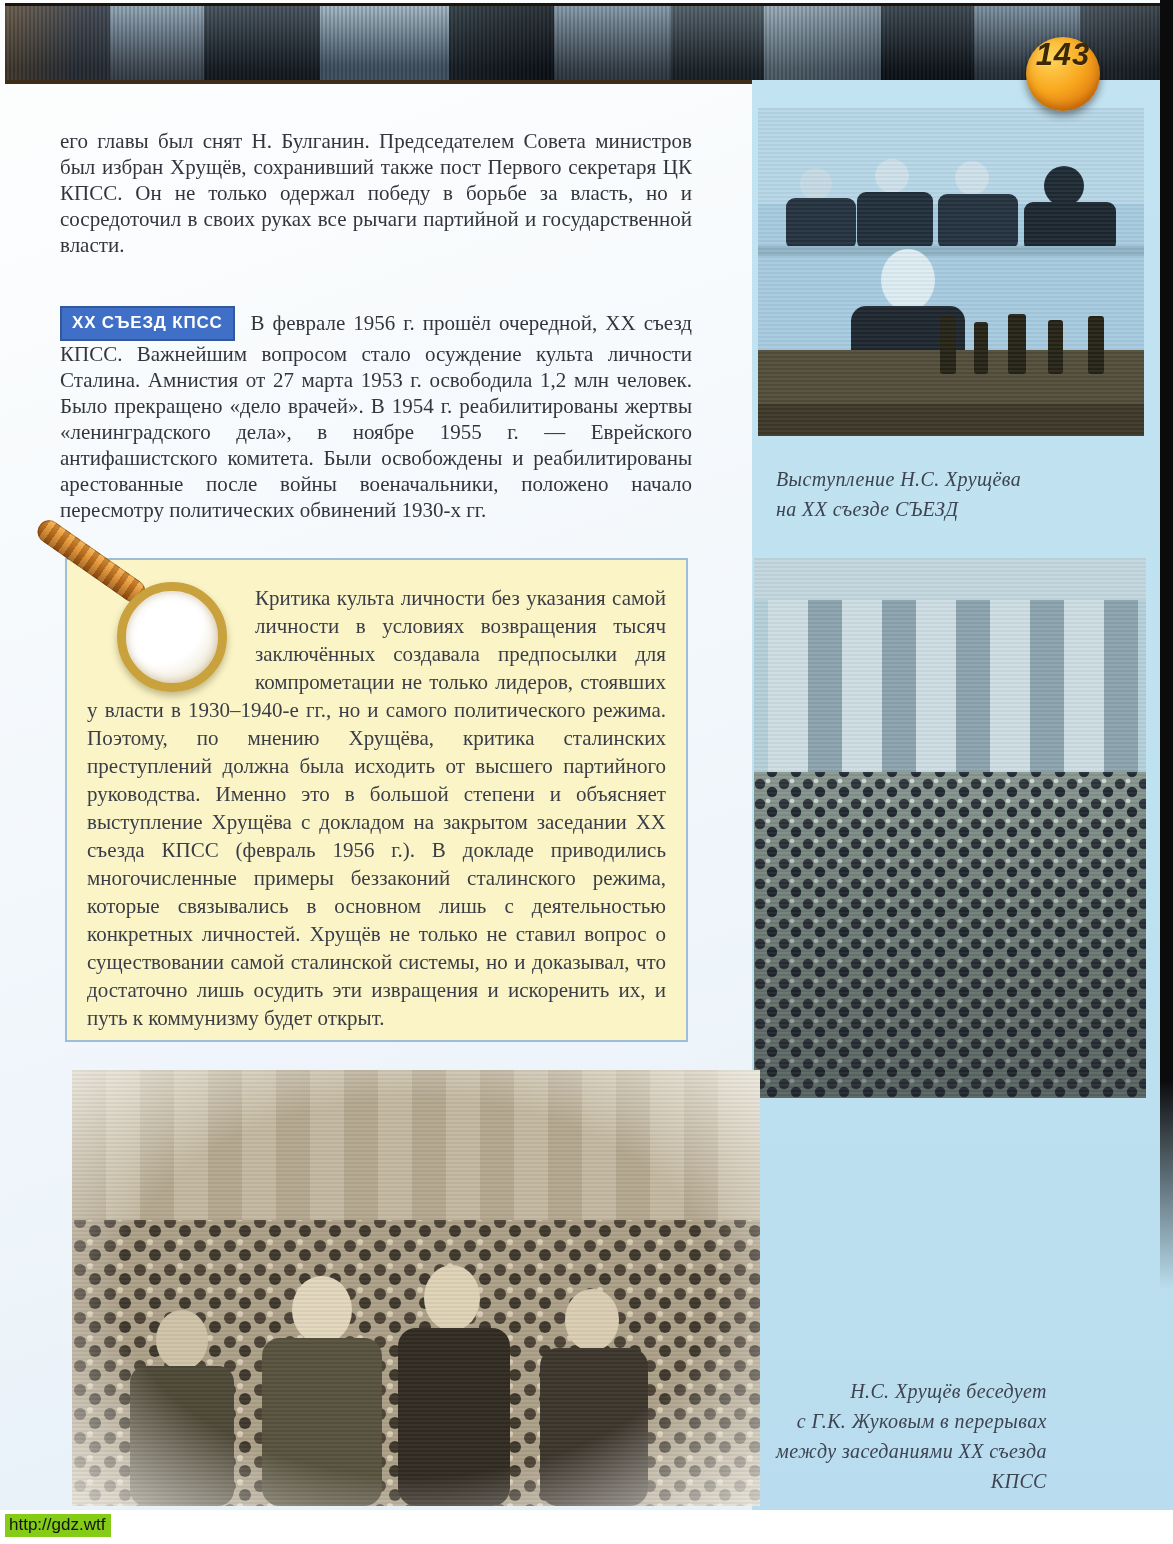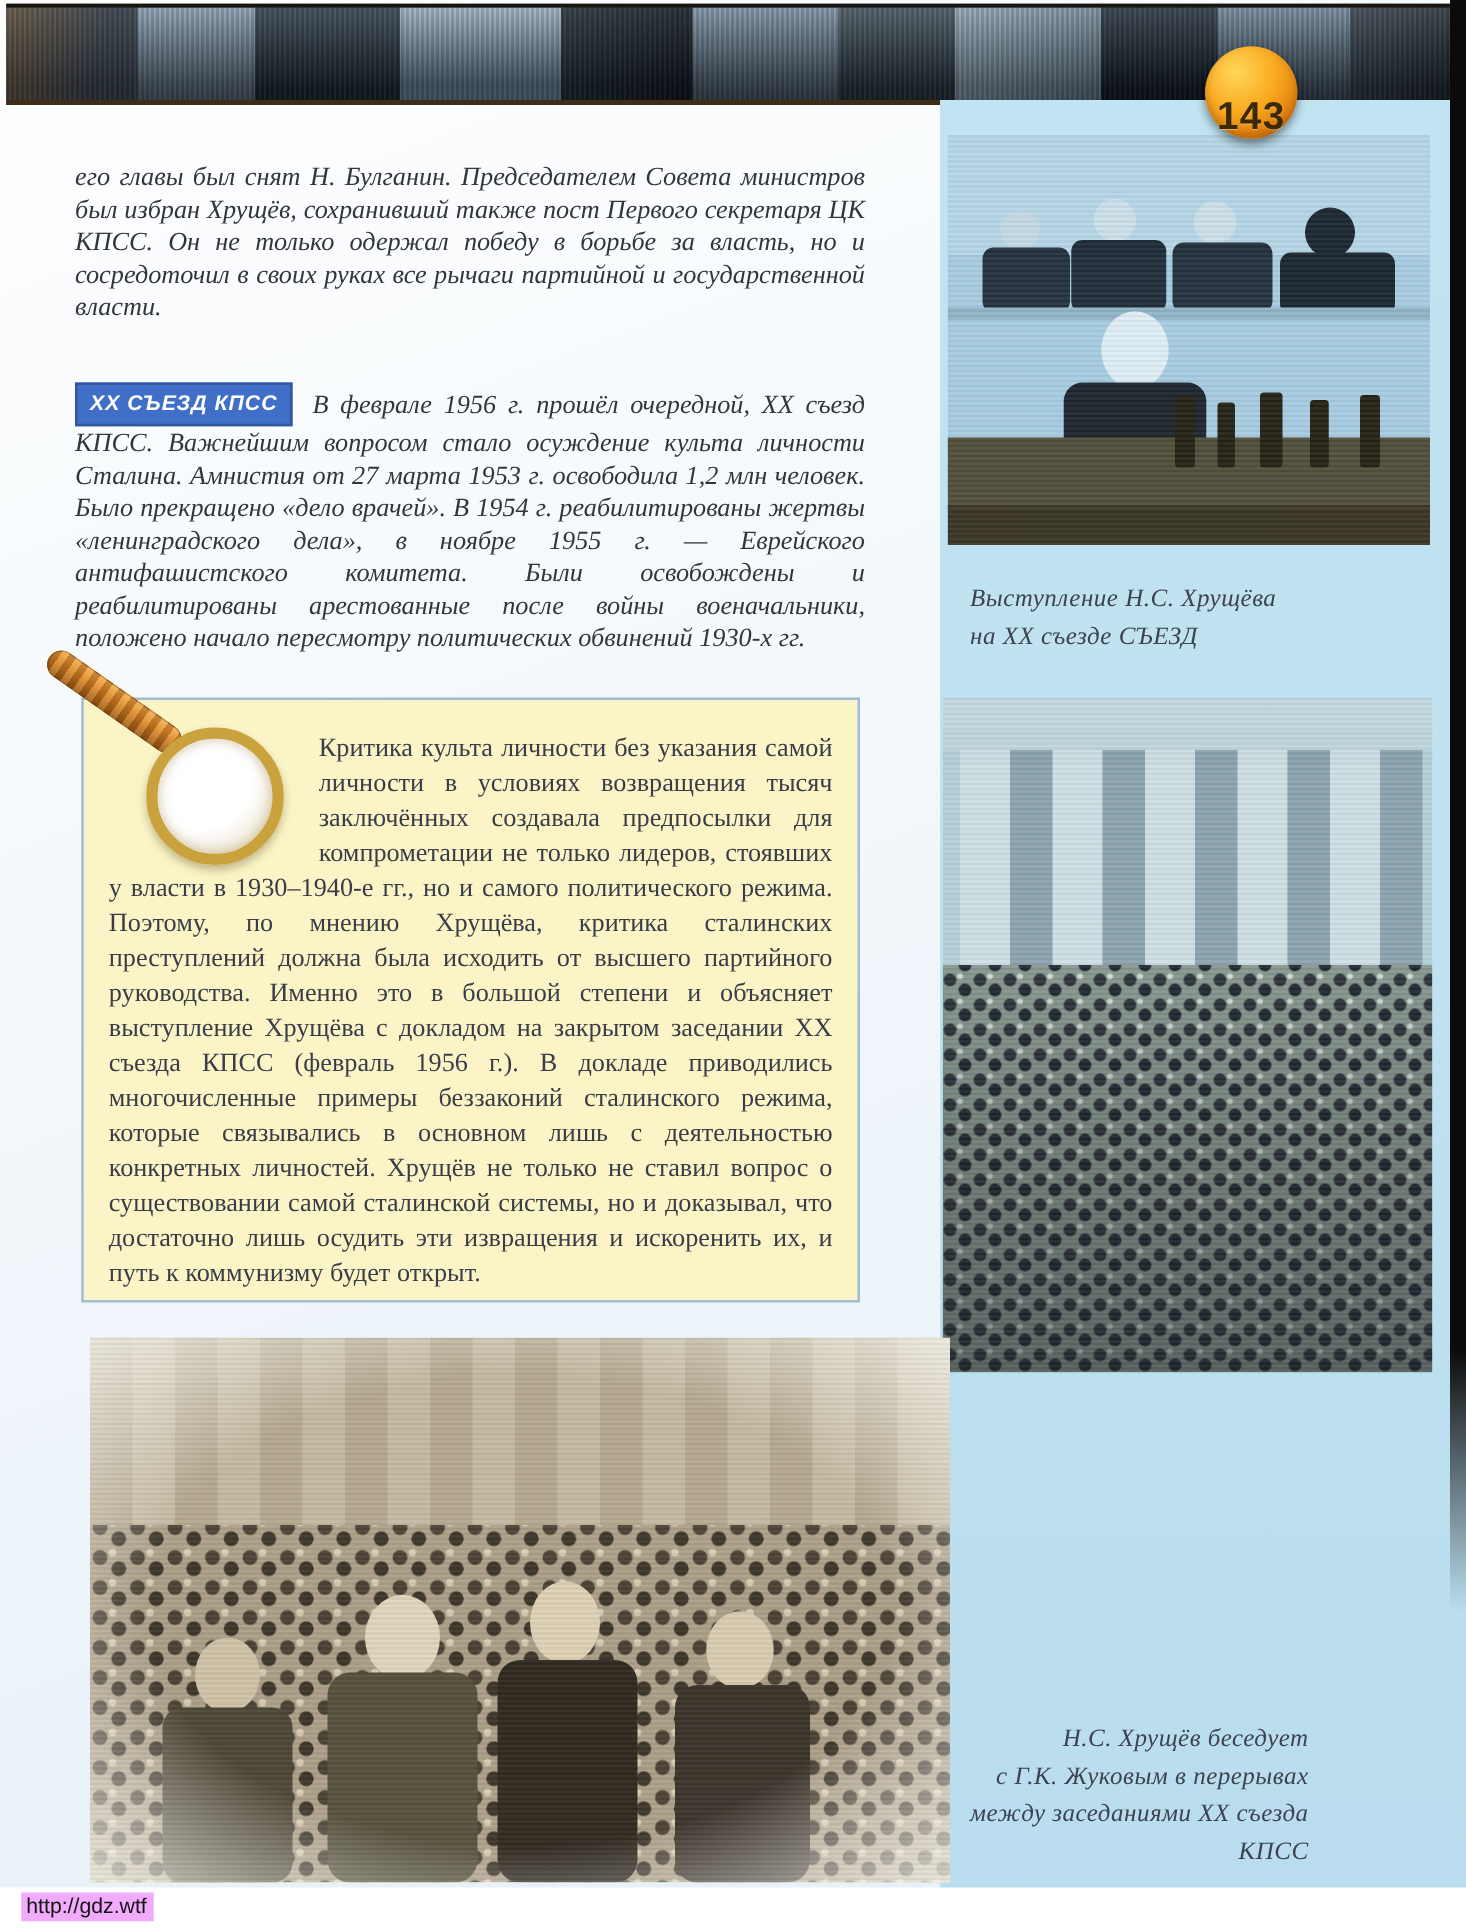--- a/index.html
+++ b/index.html
@@ -36,24 +36,24 @@
 
   
   .right-edge{
     position:absolute;top:0;right:0;width:13px;height:1290px;
     background:linear-gradient(180deg,#0b0b0c 0,#0b0b0c 1080px,rgba(11,11,12,0) 100%);
     z-index:6;
   }
 
   
   .page-badge{
-    position:absolute;left:964px;top:37px;width:74px;height:74px;border-radius:50%;
+    position:absolute;left:1026px;top:37px;width:74px;height:74px;border-radius:50%;
     background:radial-gradient(circle at 34% 28%,#ffd65a 0%,#f9a81f 45%,#e07c10 78%,#b55e07 100%);
     box-shadow:0 4px 8px rgba(0,0,0,.45), inset 0 -4px 8px rgba(120,60,0,.4);
-    display:flex;align-items:flex-end;justify-content:center;z-index:8;
+    display:flex;align-items:flex-start;justify-content:center;z-index:8;font-style:italic;
   }
   .page-badge span{
     font-family:"Liberation Sans","DejaVu Sans",sans-serif;
     font-size:31px;font-weight:800;color:#3c2706;letter-spacing:1px;
     text-shadow:0 1px 0 rgba(255,220,130,.5);
   }
 
   
   .sidebar{
     position:absolute;left:752px;top:80px;width:421px;height:1440px;
@@ -72,21 +72,21 @@
     font-size:20px;line-height:30px;white-space:pre-line;letter-spacing:.4px;
   }
   .caption-1{top:384px;}
   .caption-2{top:1044px;}
   .caption-3{top:1296px;text-align:right;}
 
   
   .main{position:absolute;left:60px;top:0;width:632px;z-index:3;}
   .body-text{
     margin:0;text-align:justify;color:#33353e;
-    font-size:21px;line-height:26px;font-style:italic;
+    font-size:21px;line-height:26px;
   }
   .para-1{position:absolute;top:128px;left:0;width:632px;}
   .para-2{position:absolute;top:306px;left:0;width:632px;}
   .section-label{
     display:inline-block;background:#3f6fc6;border:2px solid #32589e;
     color:#ffffff;font-family:"Liberation Sans","DejaVu Sans",sans-serif;
     font-size:17px;font-weight:700;letter-spacing:.8px;
     padding:2px 10px 3px 10px;margin-right:16px;vertical-align:2px;
   }
 
@@ -128,24 +128,23 @@
     content:"";position:absolute;inset:0;
     background:repeating-linear-gradient(0deg,rgba(255,255,255,.05) 0 2px,rgba(70,60,45,.06) 2px 4px);
   }
 
   
   .bottom-strip{
     position:absolute;left:0;bottom:0;width:1173px;height:34px;background:#ffffff;z-index:9;
   }
   .watermark{
     position:absolute;left:5px;top:4px;display:inline-block;
-    background:#f0abfc;color:#141414;text-decoration:none;
+    background:#84cc16;color:#141414;text-decoration:none;
     font-family:"Liberation Sans","DejaVu Sans",sans-serif;font-size:17px;
     padding:1px 6px 2px 4px;
-    margin-left:12px;
   }
 </style>
 </head>
 <body>
 
 <div class="page">
 
   <div class="top-strip">
     <div class="panel p-a"></div>
     <div class="panel p-b"></div>

